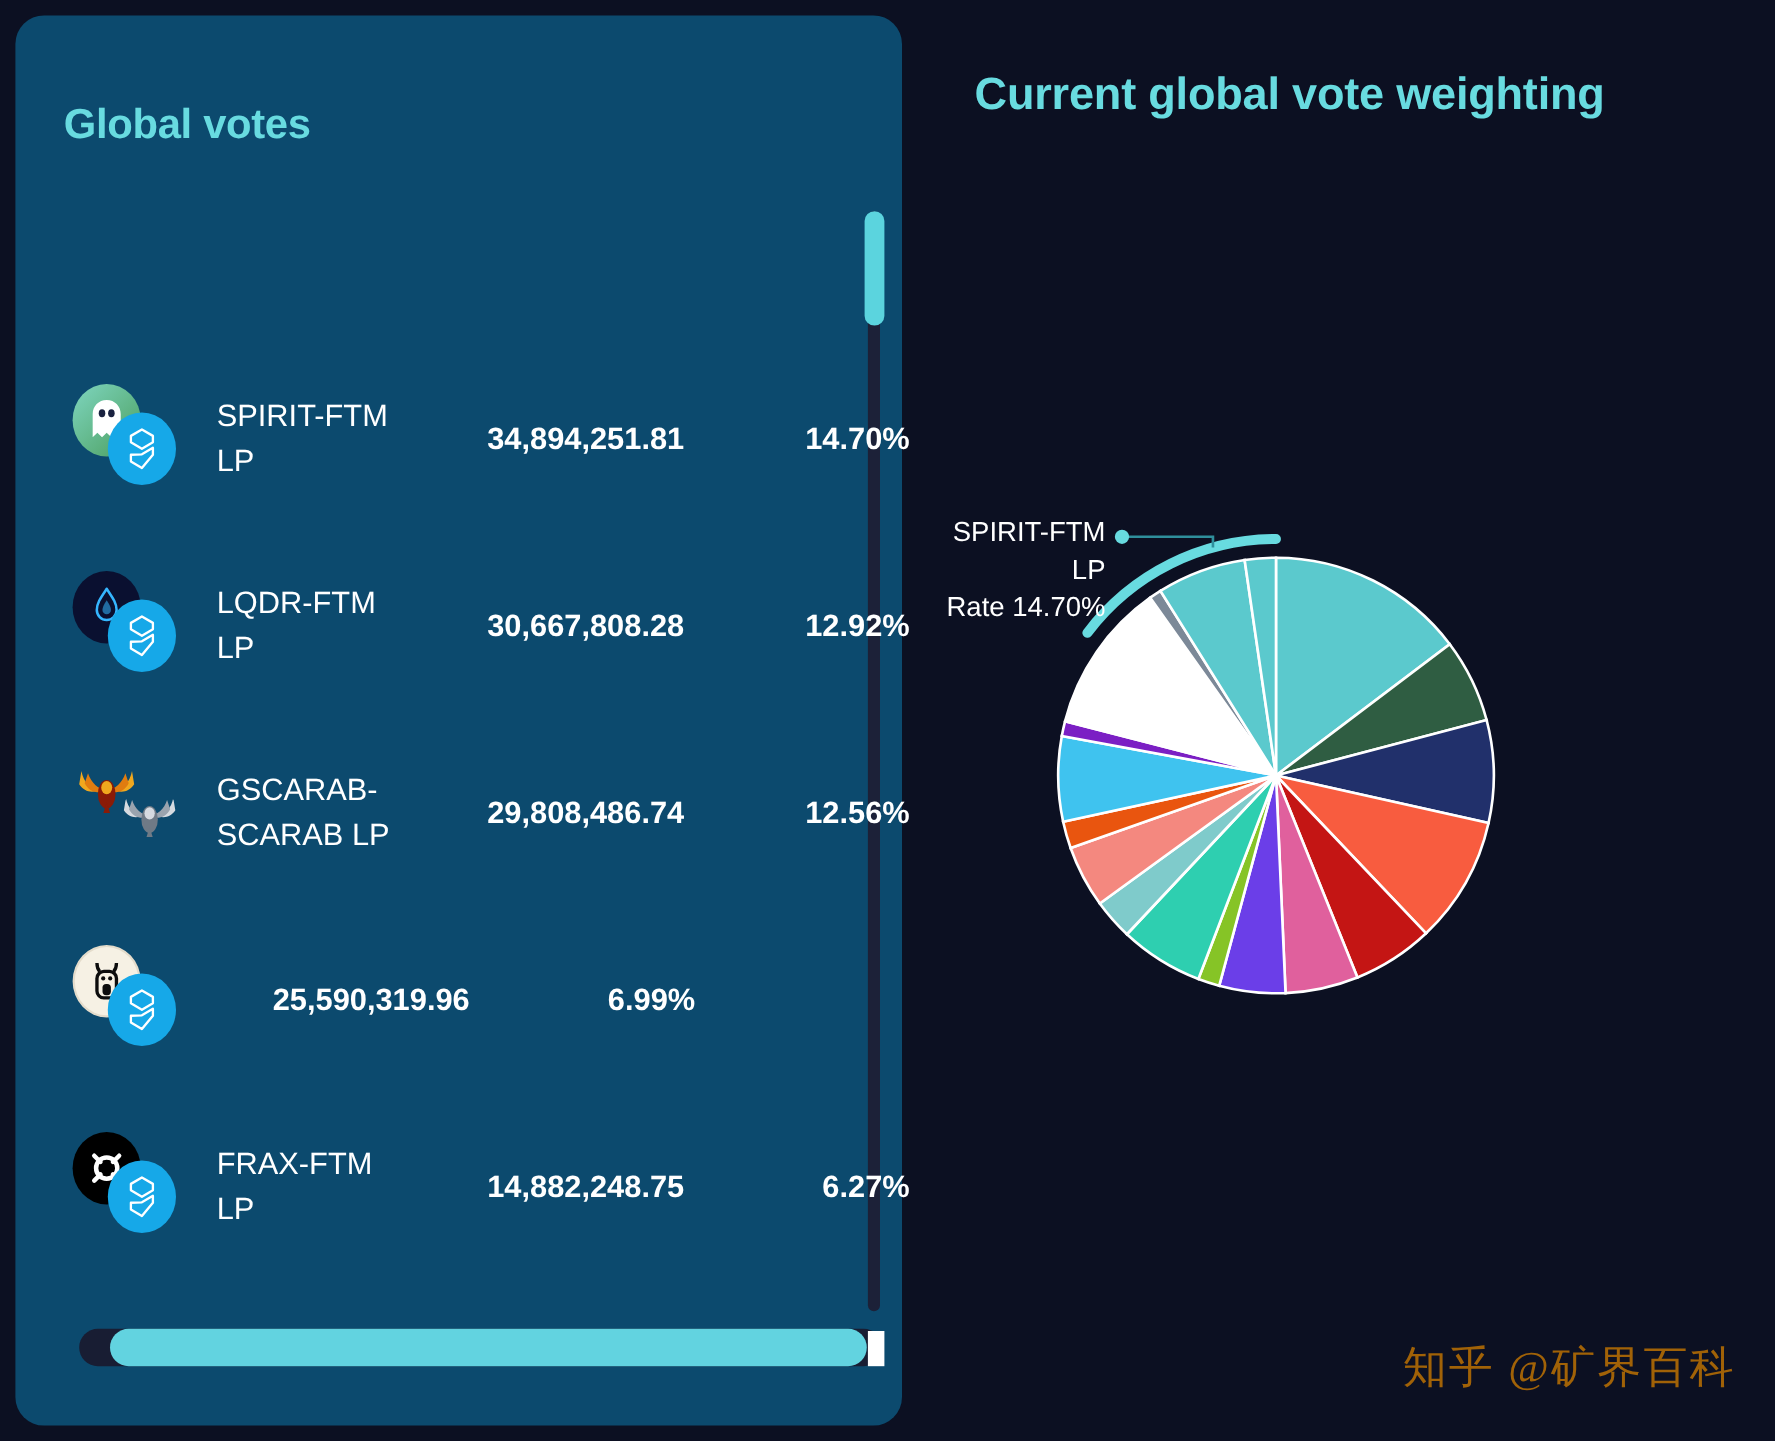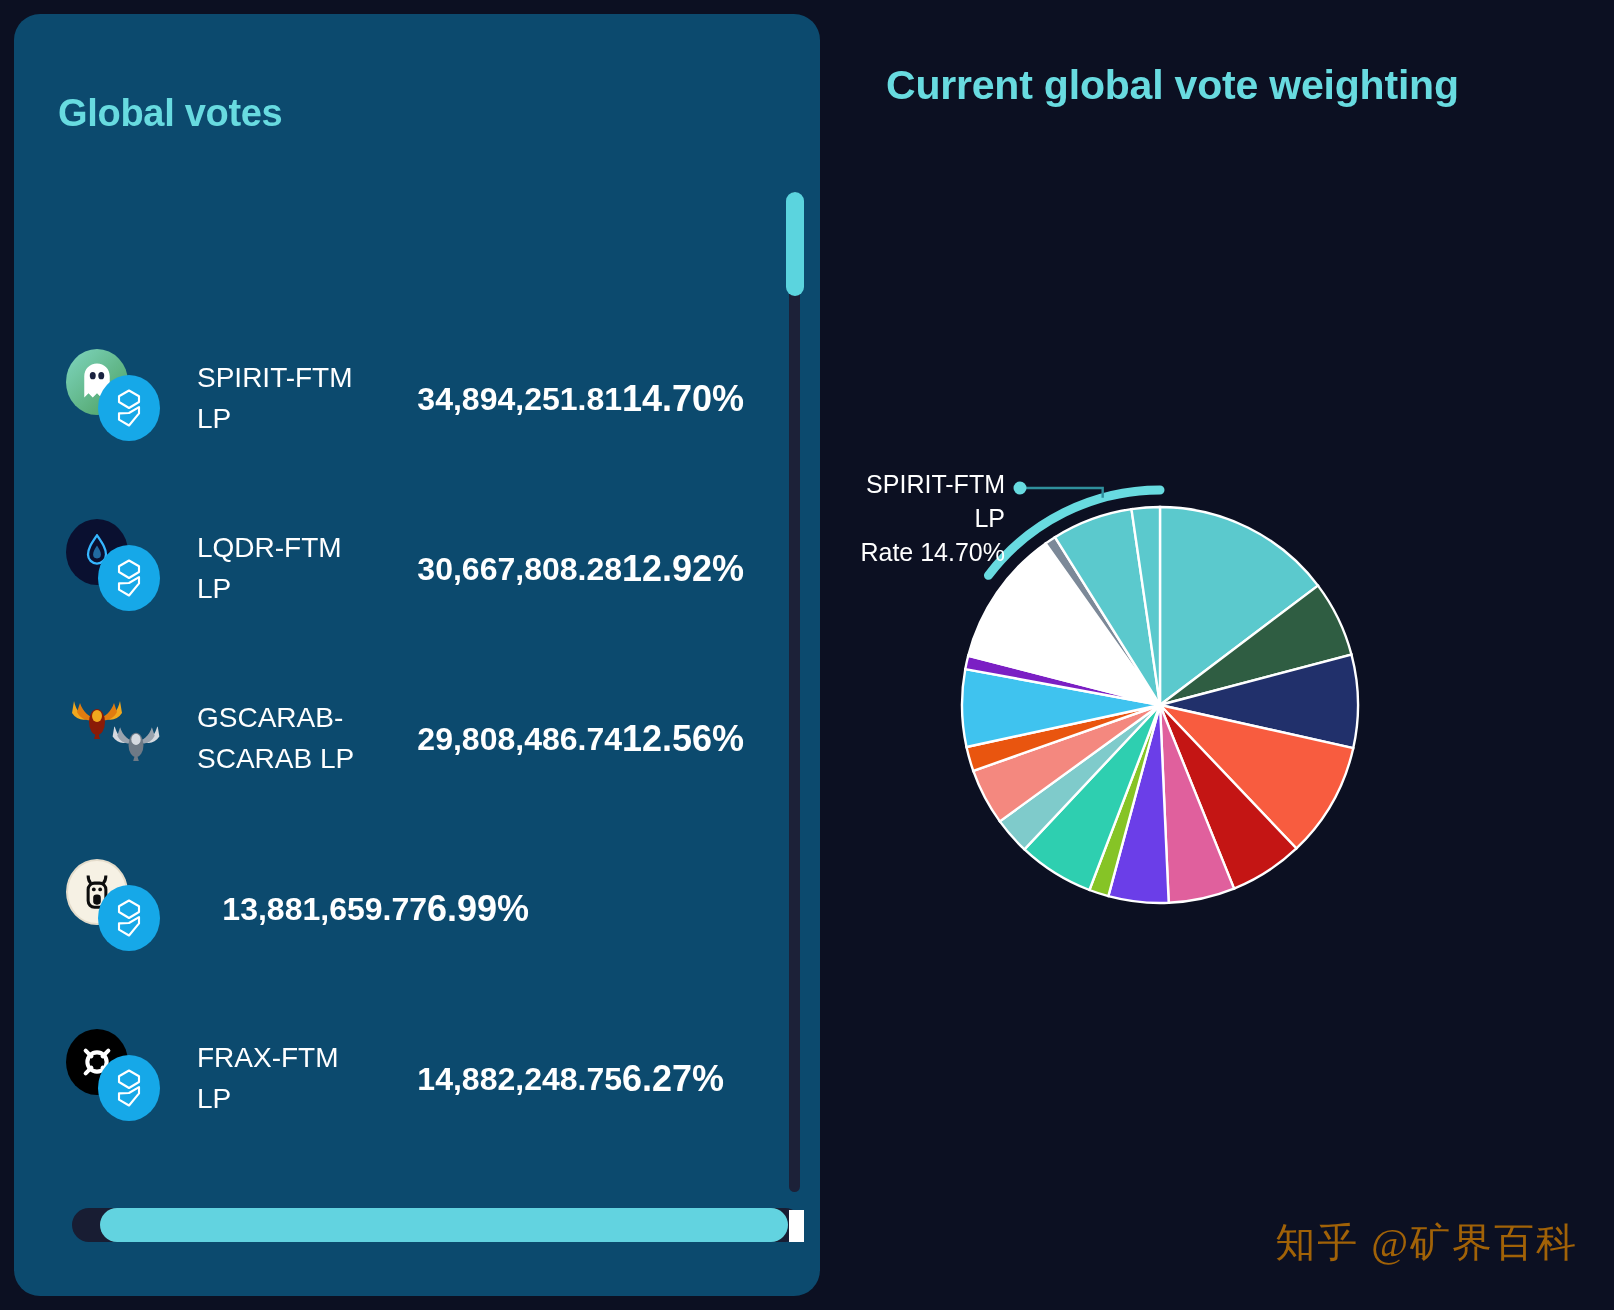--- a/index.html
+++ b/index.html
@@ -97,28 +97,29 @@
     width: 170px;
     margin-left: 25px;
     font-size: 28px;
     color: #ffffff;
     line-height: 1.45;
     flex: 0 0 auto;
   }
   .row-votes {
     width: 255px;
     text-align: right;
-    font-size: 32px;
+    font-size: 28px;
     font-weight: bold;
     color: #ffffff;
     flex: 0 0 auto;
   }
   .row-rate {
     width: 205px;
-    font-size: 36px;
+    text-align: right;
+    font-size: 28px;
     font-weight: bold;
     color: #ffffff;
     flex: 0 0 auto;
   }
 
   
   .hscroll-track {
     position: absolute;
     left: 58px; top: 1194px;
     width: 730px; height: 34px;
@@ -265,21 +266,21 @@
               <circle cx="13.5" cy="13" r="1.5" fill="#0d0d0d"></circle>
               <rect x="8" y="17" width="6" height="8" rx="2.6" fill="#0d0d0d"></rect>
             </svg>
           </div>
           <div class="tok tok-b">
             <svg class="ftm-glyph" viewBox="0 0 24 32">
               <path d="M12 2l8 4.6v4.6L12 16 4 11.2V6.6L12 2zm0 18l8-4.7v5L12 30l-8-4.7v-5L12 20z" fill="none" stroke="#ffffff" stroke-width="1.7" stroke-linejoin="round"></path>
             </svg>
           </div>
         </div>
-        <div class="row-votes">13,881,659.77</div>
+        <div class="row-votes">25,590,319.96</div>
         <div class="row-rate">6.99%</div>
       </div>
 
       <div class="row">
         <div class="icon-pair">
           <div class="tok tok-a" style="background:#000000;">
             <svg width="34" height="34" viewBox="0 0 30 30">
               <circle cx="15" cy="15" r="8.5" fill="none" stroke="#ffffff" stroke-width="3.6"></circle>
               <path d="M5 5l5 5M25 5l-5 5M5 25l5-5M25 25l-5-5" stroke="#ffffff" stroke-width="3.6" stroke-linecap="round"></path>
             </svg>

